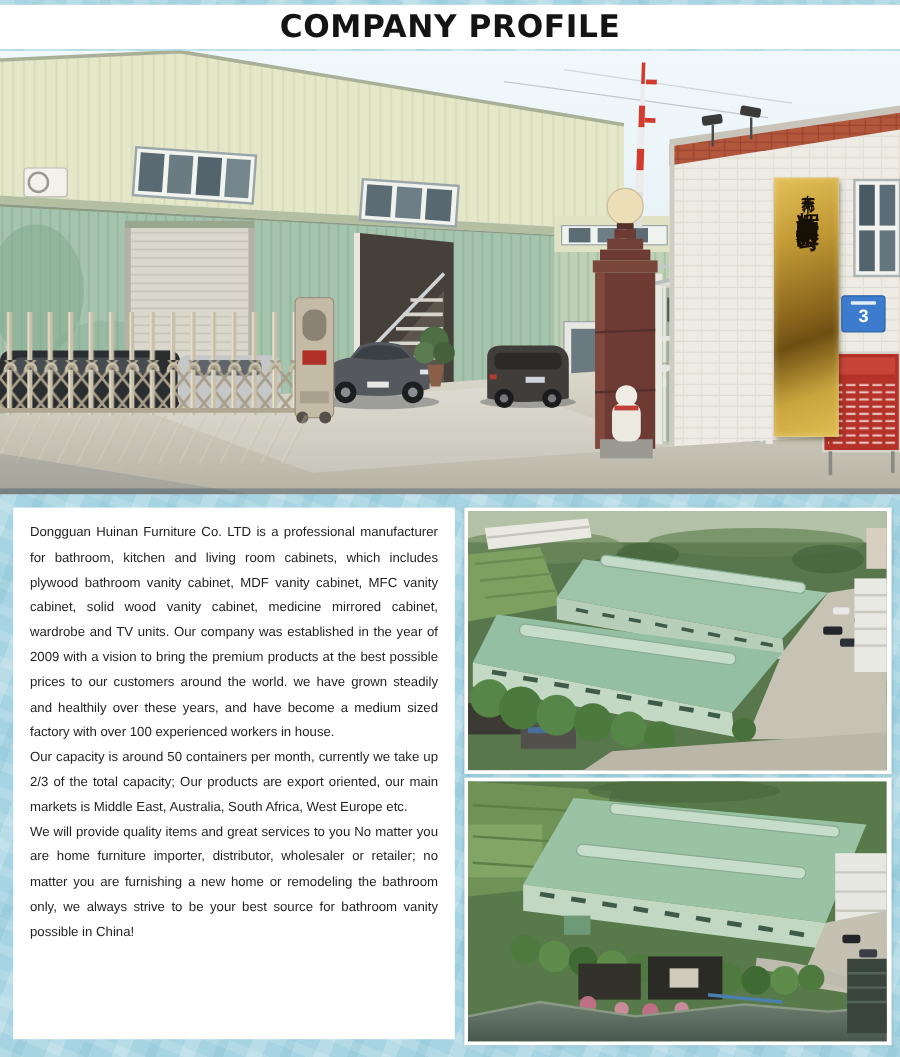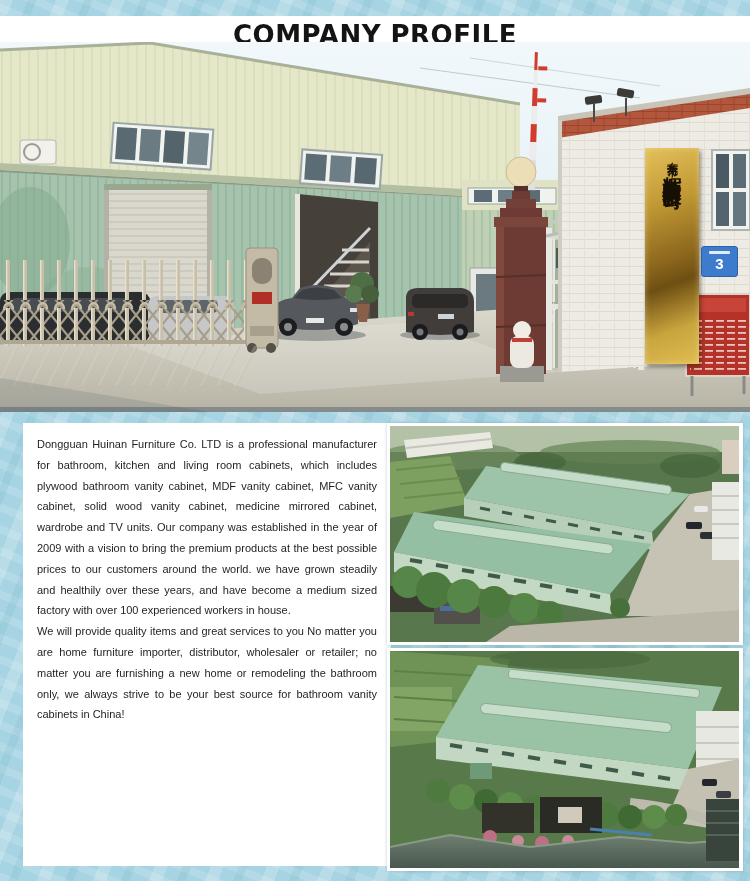--- a/index.html
+++ b/index.html
@@ -5,21 +5,21 @@
   html,body{margin:0;padding:0;}
   body{
     width:750px;height:881px;position:relative;overflow:hidden;
     font-family:"Liberation Sans",sans-serif;
     background-color:#a6d4e2;
     background-image:
       repeating-linear-gradient(112deg, rgba(255,255,255,.20) 0 12px, rgba(255,255,255,0) 12px 26px, rgba(106,170,194,.16) 26px 34px, rgba(255,255,255,0) 34px 52px),
       repeating-linear-gradient(23deg, rgba(255,255,255,.14) 0 8px, rgba(255,255,255,0) 8px 20px);
   }
   .title-bar{
-    position:absolute;top:16px;left:0;width:750px;height:37px;background:#ffffff;
+    position:absolute;top:4px;left:0;width:750px;height:37px;background:#ffffff;
     display:flex;align-items:center;justify-content:center;
   }
   .title-bar h1{
     margin:0;font-family:"DejaVu Sans","Liberation Sans",sans-serif;
     font-size:26px;font-weight:bold;letter-spacing:.5px;color:#141414;
   }
   .main-photo{position:absolute;top:42px;left:0;width:750px;height:370px;}
   .main-photo svg{display:block}
   .company-sign{
     position:absolute;left:645px;top:106px;width:54px;height:216px;
@@ -31,21 +31,21 @@
   .company-sign .co{writing-mode:vertical-rl;text-orientation:upright;font-size:19px;font-weight:bold;letter-spacing:2px;margin-top:3px;}
   .address-plate{
     position:absolute;left:701px;top:204px;width:37px;height:31px;
     background:#3d7ccc;border:1px solid #2d62a8;border-radius:3px;
     color:#fff;text-align:center;box-sizing:border-box;
   }
   .address-plate .tiny-bar{height:3px;background:rgba(255,255,255,.85);margin:4px 7px 2px;border-radius:1px;}
   .address-plate .num{font-size:15px;font-weight:bold;line-height:1.1;}
   .content-left{
     position:absolute;left:11px;top:423px;width:368px;height:443px;
-    background:#ffffff;padding:11px 14px;box-sizing:border-box;overflow:hidden;margin-left:12px;
+    background:#ffffff;padding:11px 14px;box-sizing:border-box;overflow:hidden;
   }
   .content-left p{
     margin:0;font-size:11px;line-height:20.8px;text-align:justify;color:#1f1f1f;
   }
   .photos-right{position:absolute;left:387px;top:423px;width:356px;}
   .frame{background:#fff;padding:3px;margin-bottom:3px;box-shadow:0 0 3px rgba(60,110,130,.35);}
   .frame svg{display:block}
 </style>
 </head>
 <body>
@@ -328,21 +328,22 @@
   </div>
 
   <div class="address-plate">
     <div class="tiny-bar"></div>
     <div class="num">3</div>
   </div>
 </div>
 
 <div class="content-left">
   <p>Dongguan Huinan Furniture Co. LTD is a professional manufacturer for bathroom, kitchen and living room cabinets, which includes plywood bathroom vanity cabinet, MDF vanity cabinet, MFC vanity cabinet, solid wood vanity cabinet, medicine mirrored cabinet, wardrobe and TV units. Our company was established in the year of 2009 with a vision to bring the premium products at the best possible prices to our customers around the world. we have grown steadily and healthily over these years, and have become a medium sized factory with over 100 experienced workers in house.</p>
-  <p>We will provide quality items and great services to you No matter you are home furniture importer, distributor,  wholesaler or retailer; no matter you are furnishing a new home or remodeling the bathroom only, we always strive to be your best source for bathroom vanity cabinets in China!</p>
+  <p>Our capacity is around 50 containers per month, currently we take up 2/3 of the total capacity; Our products are export oriented, our main markets is Middle East, Australia, South Africa, West Europe etc.</p>
+  <p>We will provide quality items and great services to you No matter you are home furniture importer, distributor,  wholesaler or retailer; no matter you are furnishing a new home or remodeling the bathroom only, we always strive to be your best source for bathroom vanity possible in China!</p>
 </div>
 
 <div class="photos-right">
   <figure class="frame" style="margin:0 0 3px 0">
     <svg width="349" height="216" viewBox="0 0 349 216">
       <rect width="349" height="216" fill="#59774d"></rect>
       <rect x="0" y="0" width="349" height="26" fill="#c9d4bd" opacity=".8"></rect>
       <ellipse cx="60" cy="30" rx="70" ry="14" fill="#6d8a5c" opacity=".7"></ellipse>
       <ellipse cx="240" cy="24" rx="90" ry="12" fill="#64815​4" opacity="0"></ellipse>
       <ellipse cx="240" cy="26" rx="90" ry="12" fill="#648154" opacity=".7"></ellipse>

